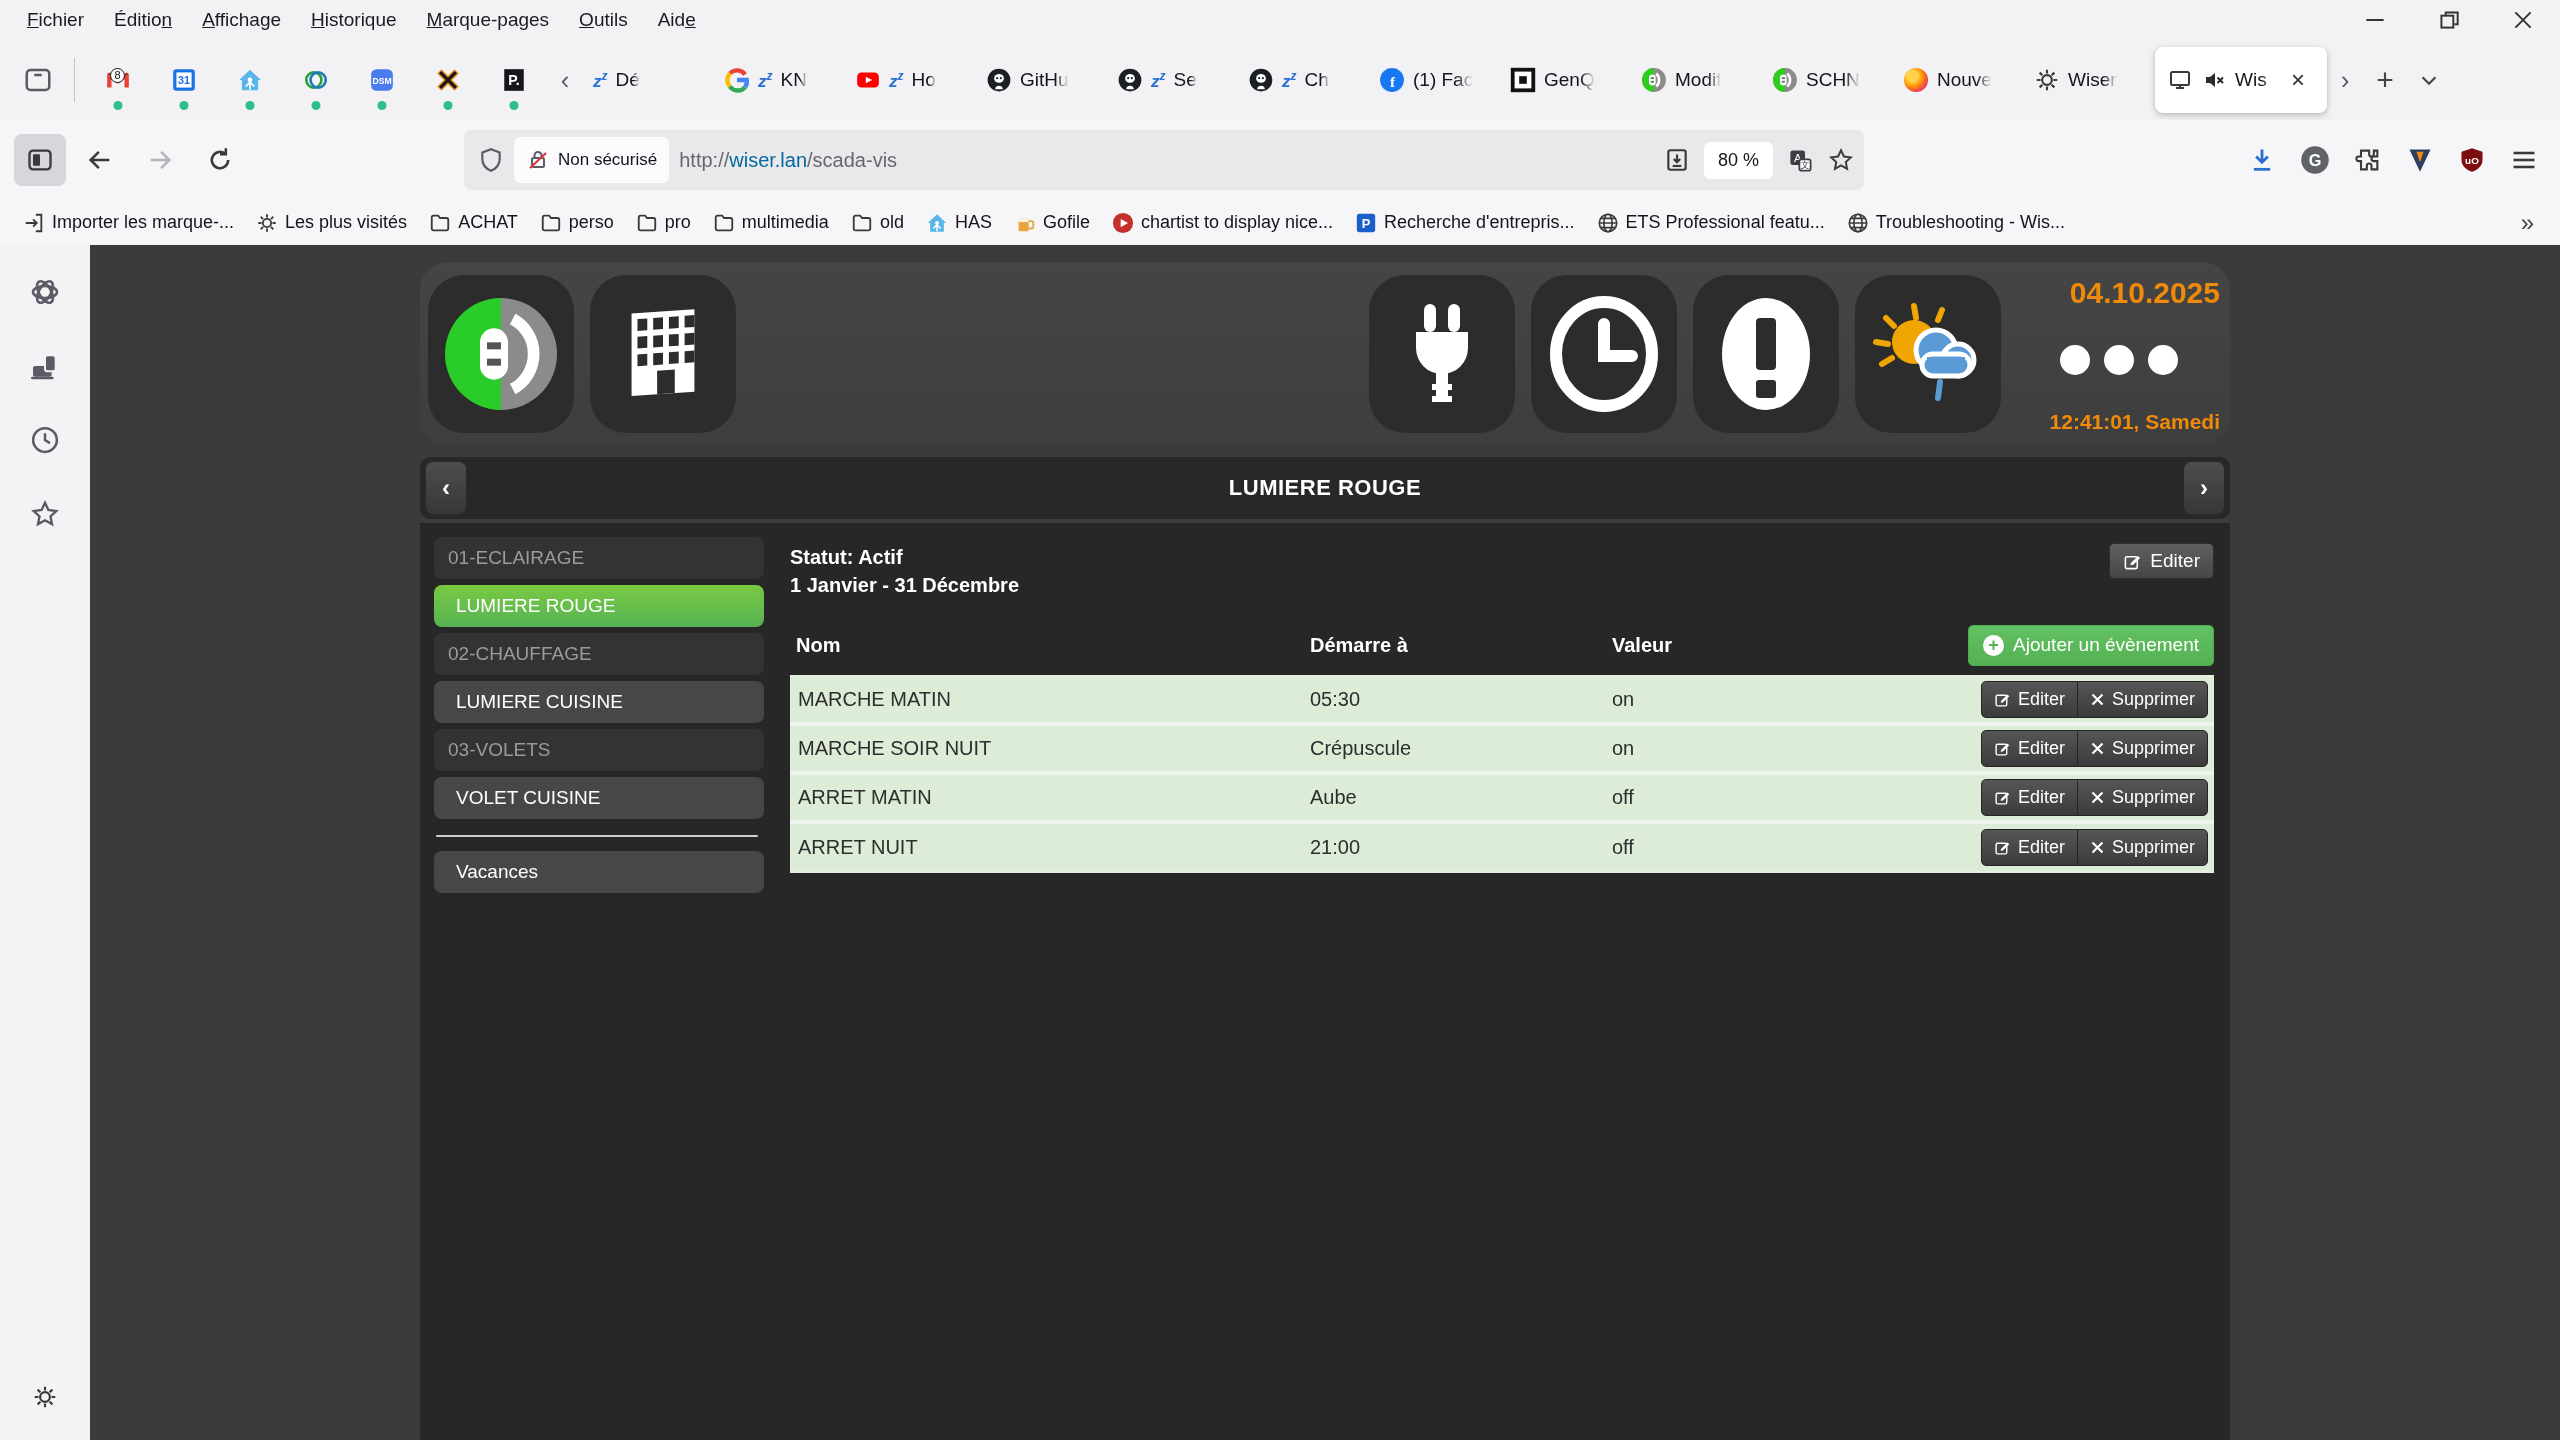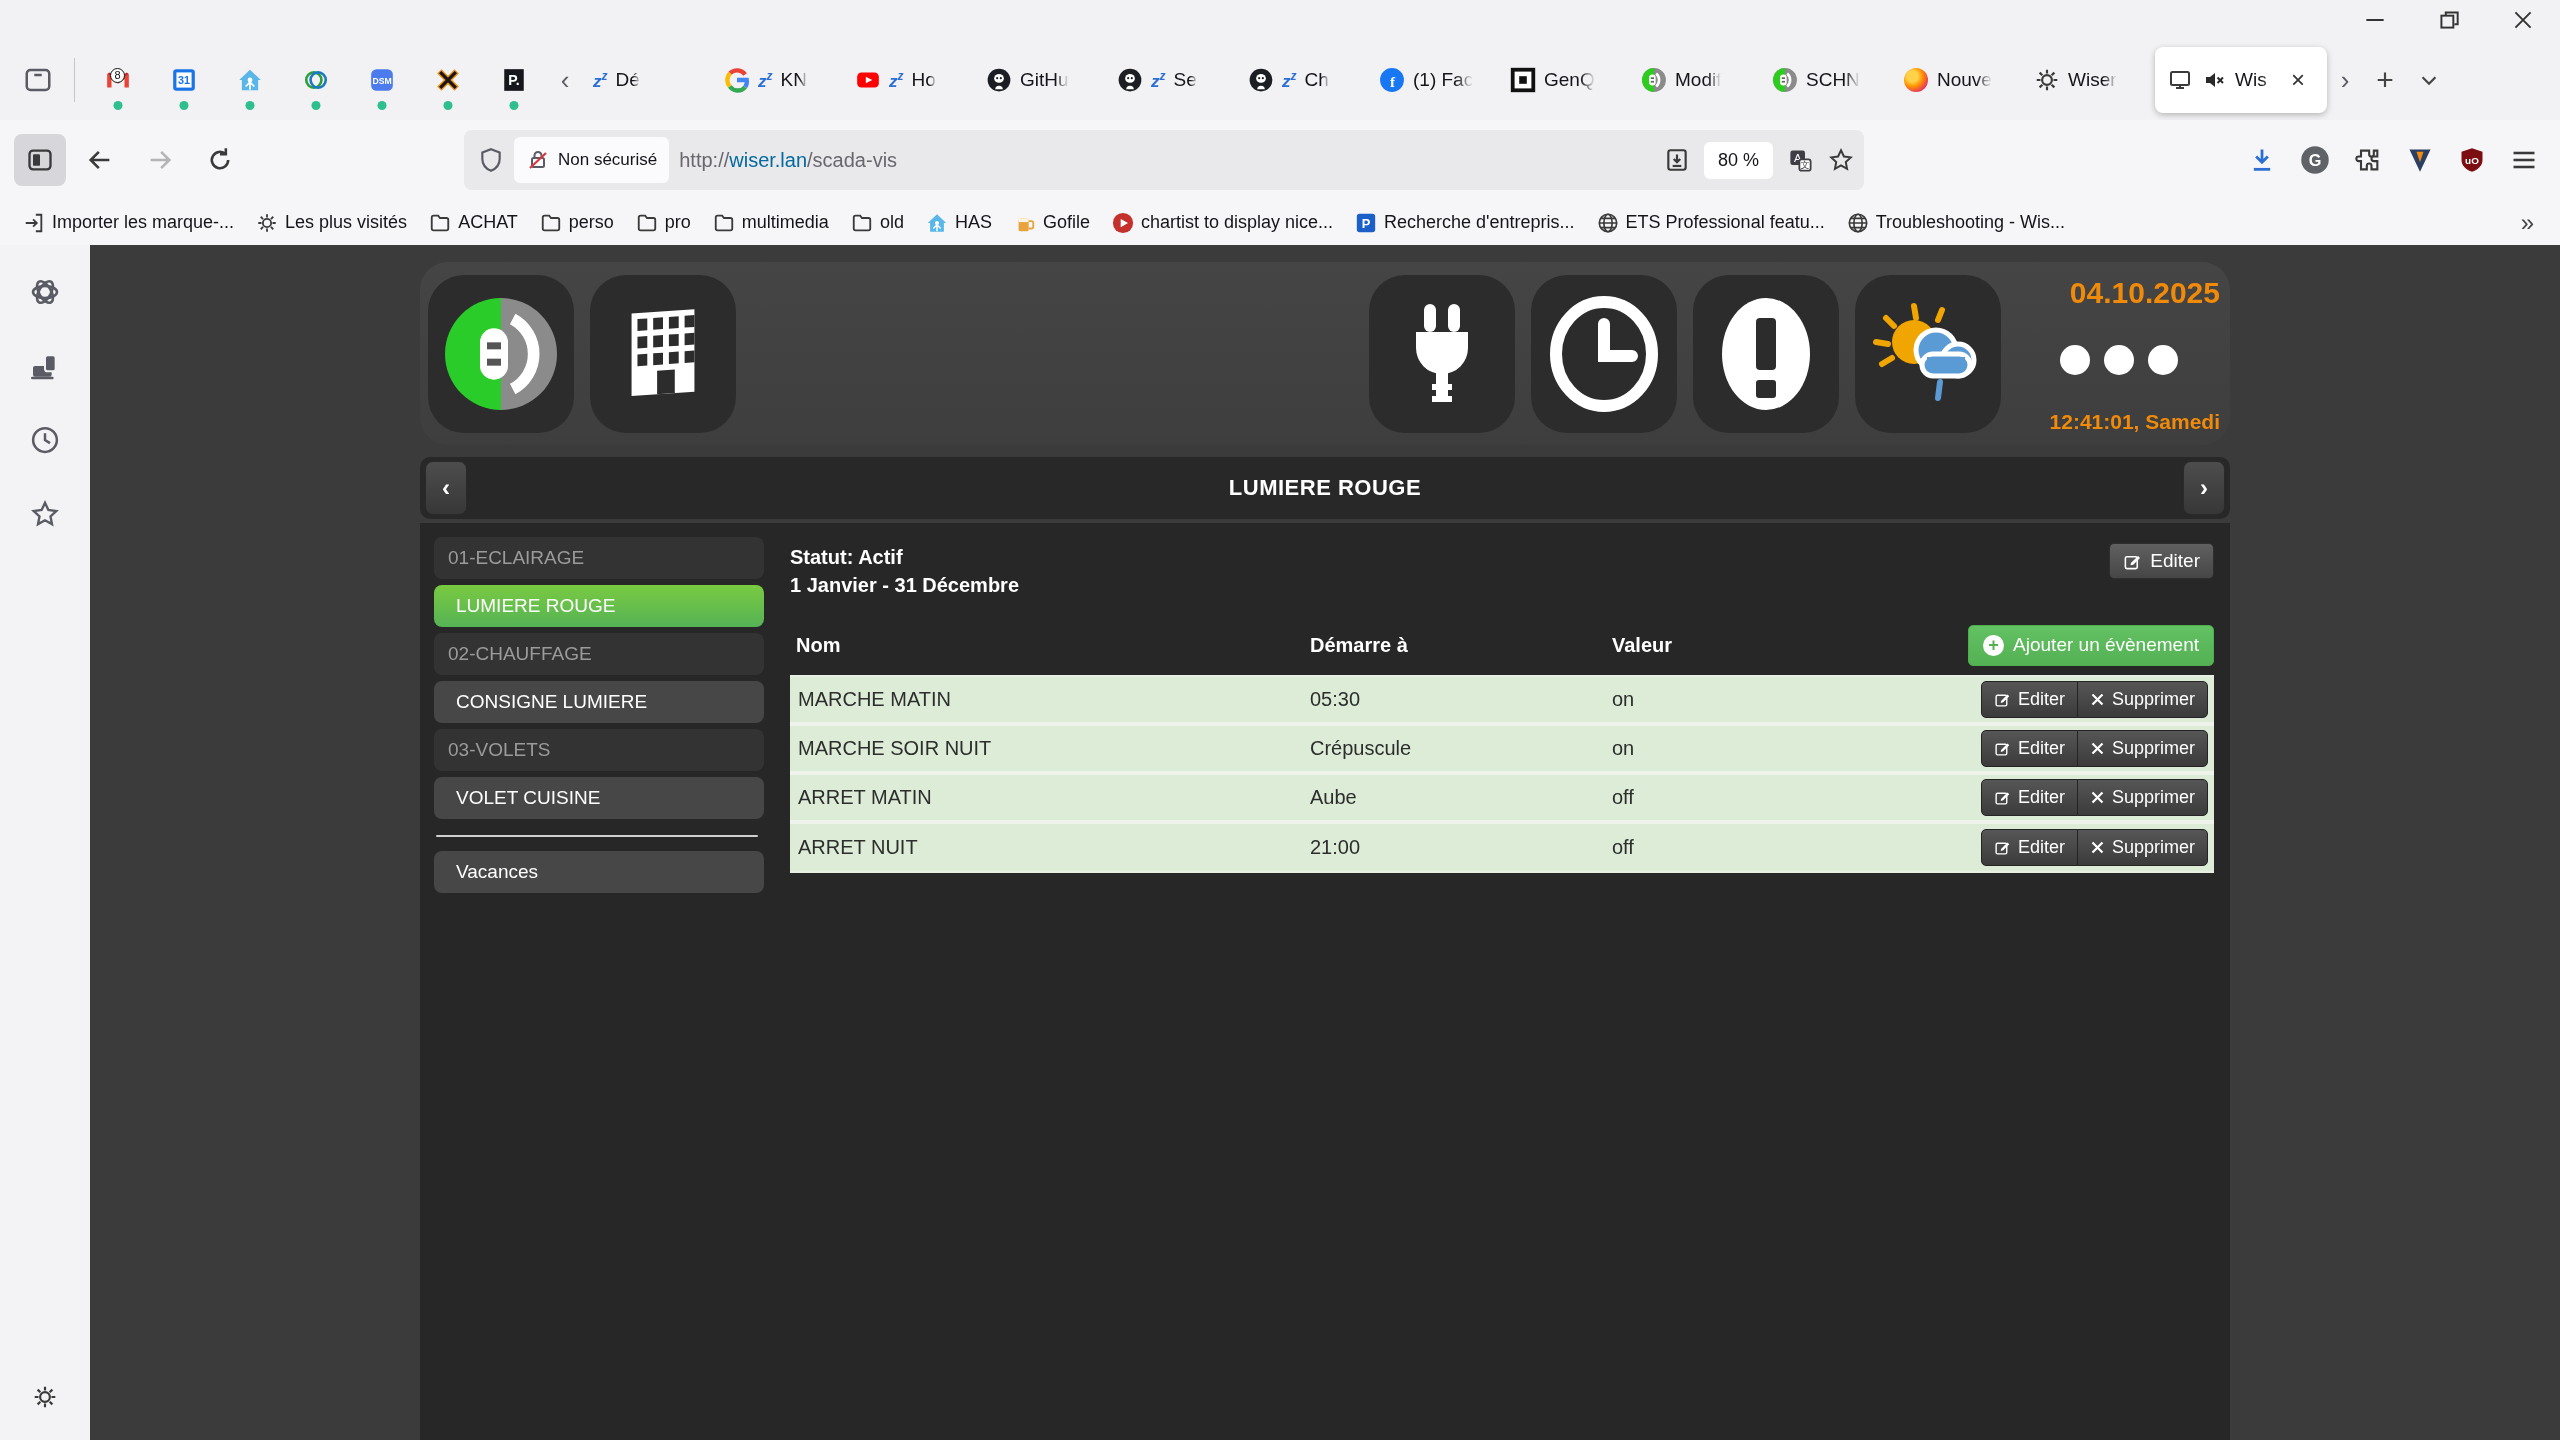--- a/index.html
+++ b/index.html
@@ -109,20 +109,29 @@
   .fav { display:inline-flex; align-items:center; justify-content:center; width:26px; height:26px; flex:0 0 auto; }
   .firefox-dot { width:24px; height:24px; border-radius:50%; background:radial-gradient(circle at 35% 35%, #ffd24a 0 25%, #ff9500 45%, #e3246c 80%, #b5007f 100%); }
   svg { display:block; }
 </style>
 </head>
 <body>
 
 <div class="window">
 
   <div class="titlebar">
+    <div class="menubar" id="menubar">
+        <div class="menu-item"><span class="u">F</span>ichier</div>
+        <div class="menu-item">Éditio<span class="u">n</span></div>
+        <div class="menu-item"><span class="u">A</span>ffichage</div>
+        <div class="menu-item"><span class="u">H</span>istorique</div>
+        <div class="menu-item"><span class="u">M</span>arque-pages</div>
+        <div class="menu-item"><span class="u">O</span>utils</div>
+        <div class="menu-item">Aid<span class="u">e</span></div>
+      </div>
     <div class="win-controls" id="win-controls">
         <div class="win-btn">
           <svg width="26" height="26" viewBox="0 0 24 24">
             <line x1="4" y1="12" x2="20" y2="12" stroke="#333" stroke-width="1.8"></line>
           </svg>
         </div>
         <div class="win-btn">
           <svg width="26" height="26" viewBox="0 0 24 24">
             <rect x="5" y="8" width="11" height="11" fill="none" stroke="#333" stroke-width="1.8"></rect>
             <path d="M9 8V5h11v11h-3" fill="none" stroke="#333" stroke-width="1.8"></path>
@@ -737,21 +746,21 @@
           <div class="nav-arrow left">‹</div>
           <div class="nav-title">LUMIERE ROUGE</div>
           <div class="nav-arrow right">›</div>
         </div>
 
         <div class="content">
           <div class="side-menu" id="side-menu">
               <div class="sm-item sm-cat">01-ECLAIRAGE</div>
               <div class="sm-item sm-active">LUMIERE ROUGE</div>
               <div class="sm-item sm-cat">02-CHAUFFAGE</div>
-              <div class="sm-item sm-link">CONSIGNE LUMIERE</div>
+              <div class="sm-item sm-link">LUMIERE CUISINE</div>
               <div class="sm-item sm-cat">03-VOLETS</div>
               <div class="sm-item sm-link">VOLET CUISINE</div>
               <div class="sm-divider"></div>
               <div class="sm-item sm-link">Vacances</div>
             </div>
 
           <div class="panel">
             <div class="panel-header">
               <div class="status-block">
                 <div>Statut: Actif</div>

